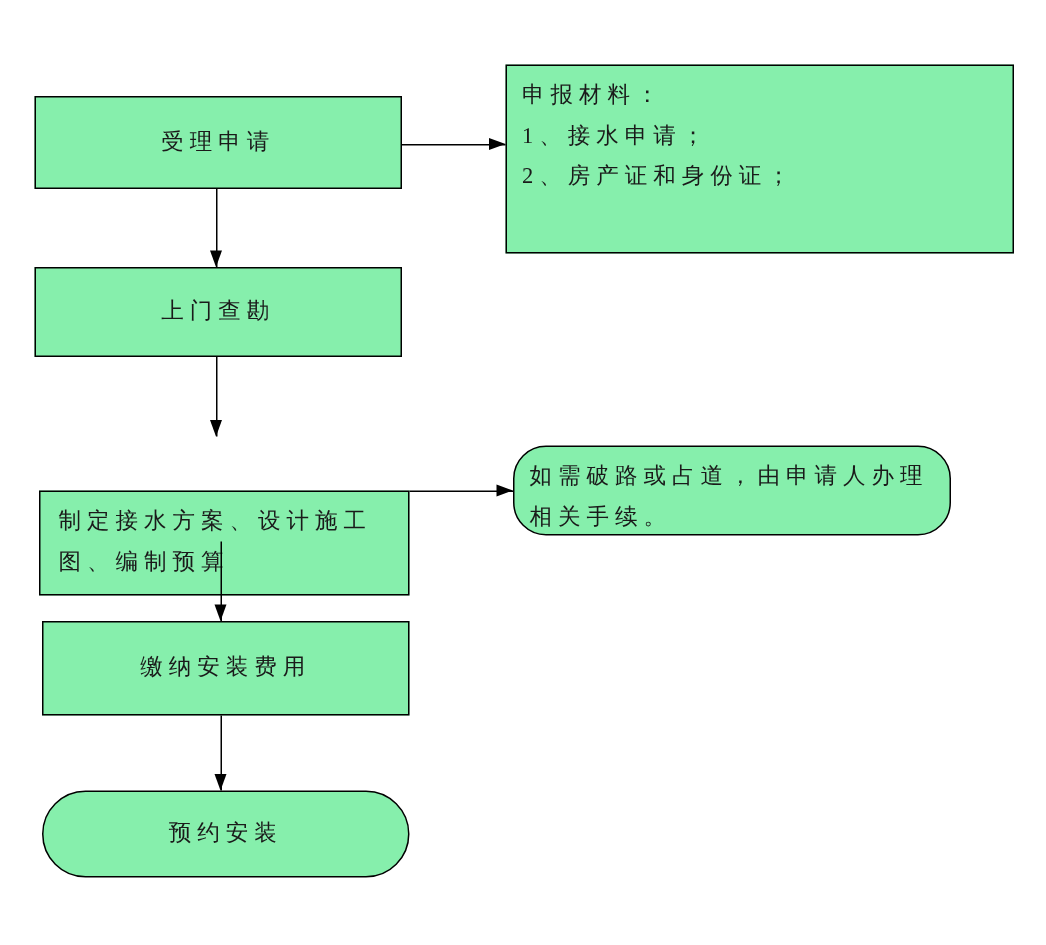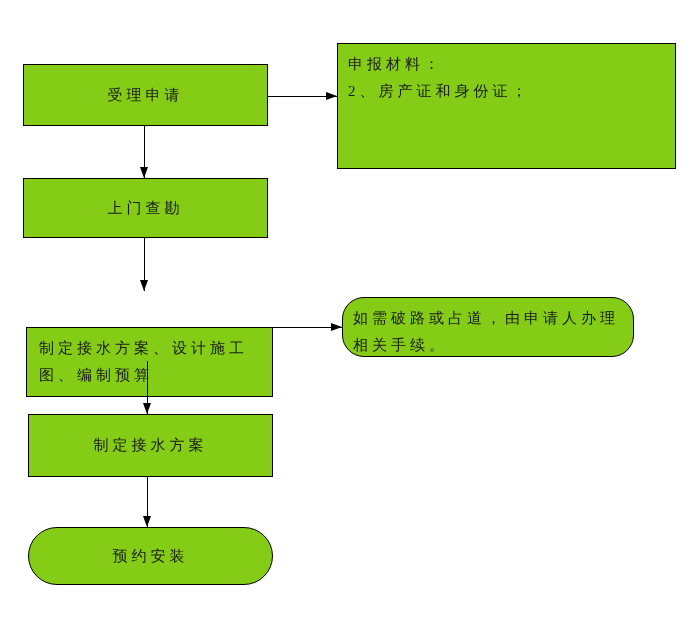--- a/index.html
+++ b/index.html
@@ -16,21 +16,21 @@
     color: #1a1a1a;
     overflow: hidden;
   }
   .box {
     position: absolute;
     border: 1px solid #000000;
     box-sizing: border-box;
     font-size: 15px;
     letter-spacing: 4px;
     line-height: 27px;
-    background: #84cc16;
+    background: #86efac;
   }
   .step-center {
     display: flex;
     align-items: center;
     justify-content: center;
     text-align: center;
   }
   .step-left {
     display: flex;
     align-items: center;
@@ -102,29 +102,30 @@
 
   <div class="box step-center" id="step-1">
     <span>受理申请</span>
   </div>
 
   <div class="box step-left" id="step-3">
     <span>制定接水方案、设计施工图、编制预算</span>
   </div>
 
   <div class="box step-center" id="step-4">
-    <span>制定接水方案</span>
+    <span>缴纳安装费用</span>
   </div>
 
   <div class="box step-center" id="step-5">
     <span>预约安装</span>
   </div>
 
   <div class="box note" id="note-1">
     <div>申报材料：</div>
+    <div>1、接水申请；</div>
     <div>2、房产证和身份证；</div>
   </div>
 
   <div class="box note" id="note-2">
     <div>如需破路或占道，由申请人办理相关手续。</div>
   </div>
 
   <div class="arrow-v" id="arrow-v1"></div>
   <div class="arrow-v" id="arrow-v2"></div>
   <div class="arrow-v" id="arrow-v3"></div>

